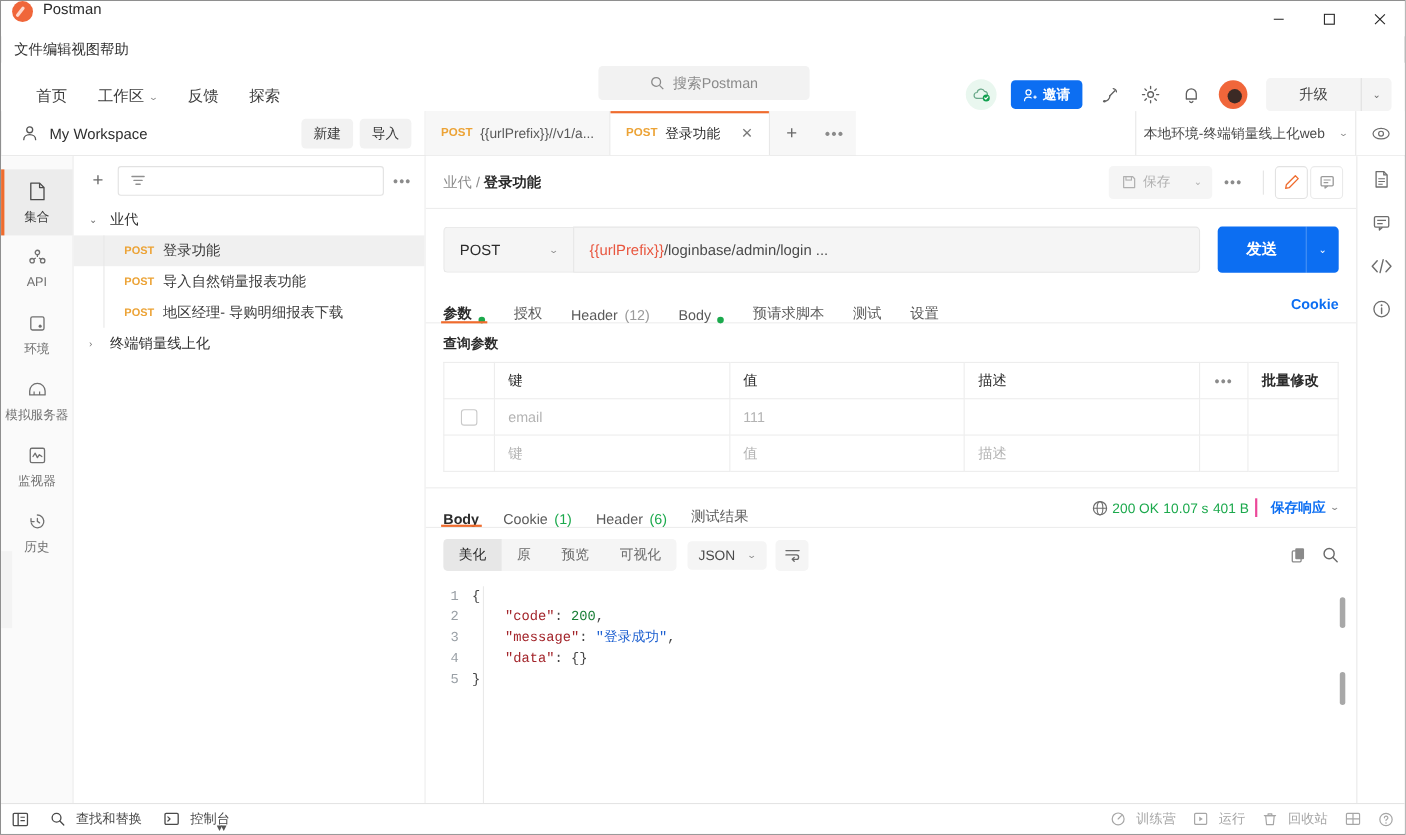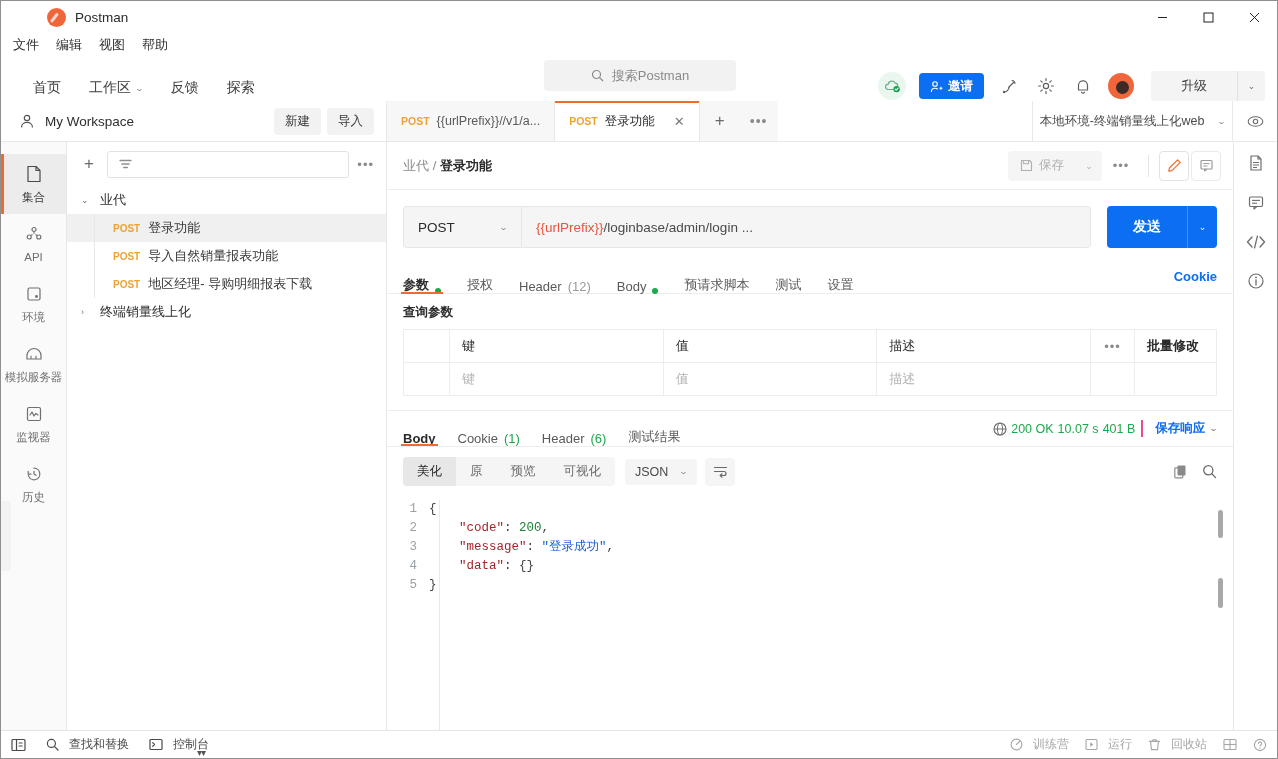--- a/index.html
+++ b/index.html
@@ -14,24 +14,23 @@
     position: relative;
     width: 1278px; height: 759px;
     border: 1px solid #8f8f8f;
     display: flex; flex-direction: column;
     background: #fff;
   }
 
   
   .titlebar {
     height: 32px; flex: 0 0 32px;
-    display: flex; align-items: center;
+    display: flex; align-items: flex-start;
     padding-left: 10px;
     background: #fff;
-    margin-left: 36px;
   }
   .pm-logo {
     width: 19px; height: 19px; border-radius: 50%;
     background: #f0663a;
     position: relative; margin-right: 9px;
   }
   .pm-logo::after {
     content: ""; position: absolute;
     left: 6px; top: 4px; width: 2.5px; height: 11px;
     background: #ffd8cc; border-radius: 2px;
@@ -42,21 +41,21 @@
   .win-btn {
     width: 46px; height: 32px;
     display: flex; align-items: center; justify-content: center;
     font-size: 13px; color: #222; line-height: 1;
   }
 
   
   .menubar {
     height: 24px; flex: 0 0 24px;
     display: flex; align-items: center;
-    padding-left: 12px; gap: 17px;
+    padding-left: 12px; 
     font-size: 13px; color: #303030;
   }
 
   
   .navbar {
     height: 44px; flex: 0 0 44px;
     display: flex; align-items: flex-end;
     padding: 0 12px 0 18px;
     background: #fff;
   }
@@ -706,20 +705,28 @@
               <th class="cb-col"></th>
               <th>键</th>
               <th>值</th>
               <th>描述</th>
               <th class="dots-col">•••</th>
               <th class="bulk-col">批量修改</th>
             </tr>
           </thead>
           <tbody>
             <tr>
+              <td class="cb-col"><span class="chk"></span></td>
+              <td class="ph">email</td>
+              <td class="ph">111</td>
+              <td></td>
+              <td class="dots-col"></td>
+              <td class="bulk-col"></td>
+            </tr>
+            <tr>
               <td class="cb-col"></td>
               <td class="ph">键</td>
               <td class="ph">值</td>
               <td class="ph">描述</td>
               <td class="dots-col"></td>
               <td class="bulk-col"></td>
             </tr>
           </tbody>
         </table>
       </div>

